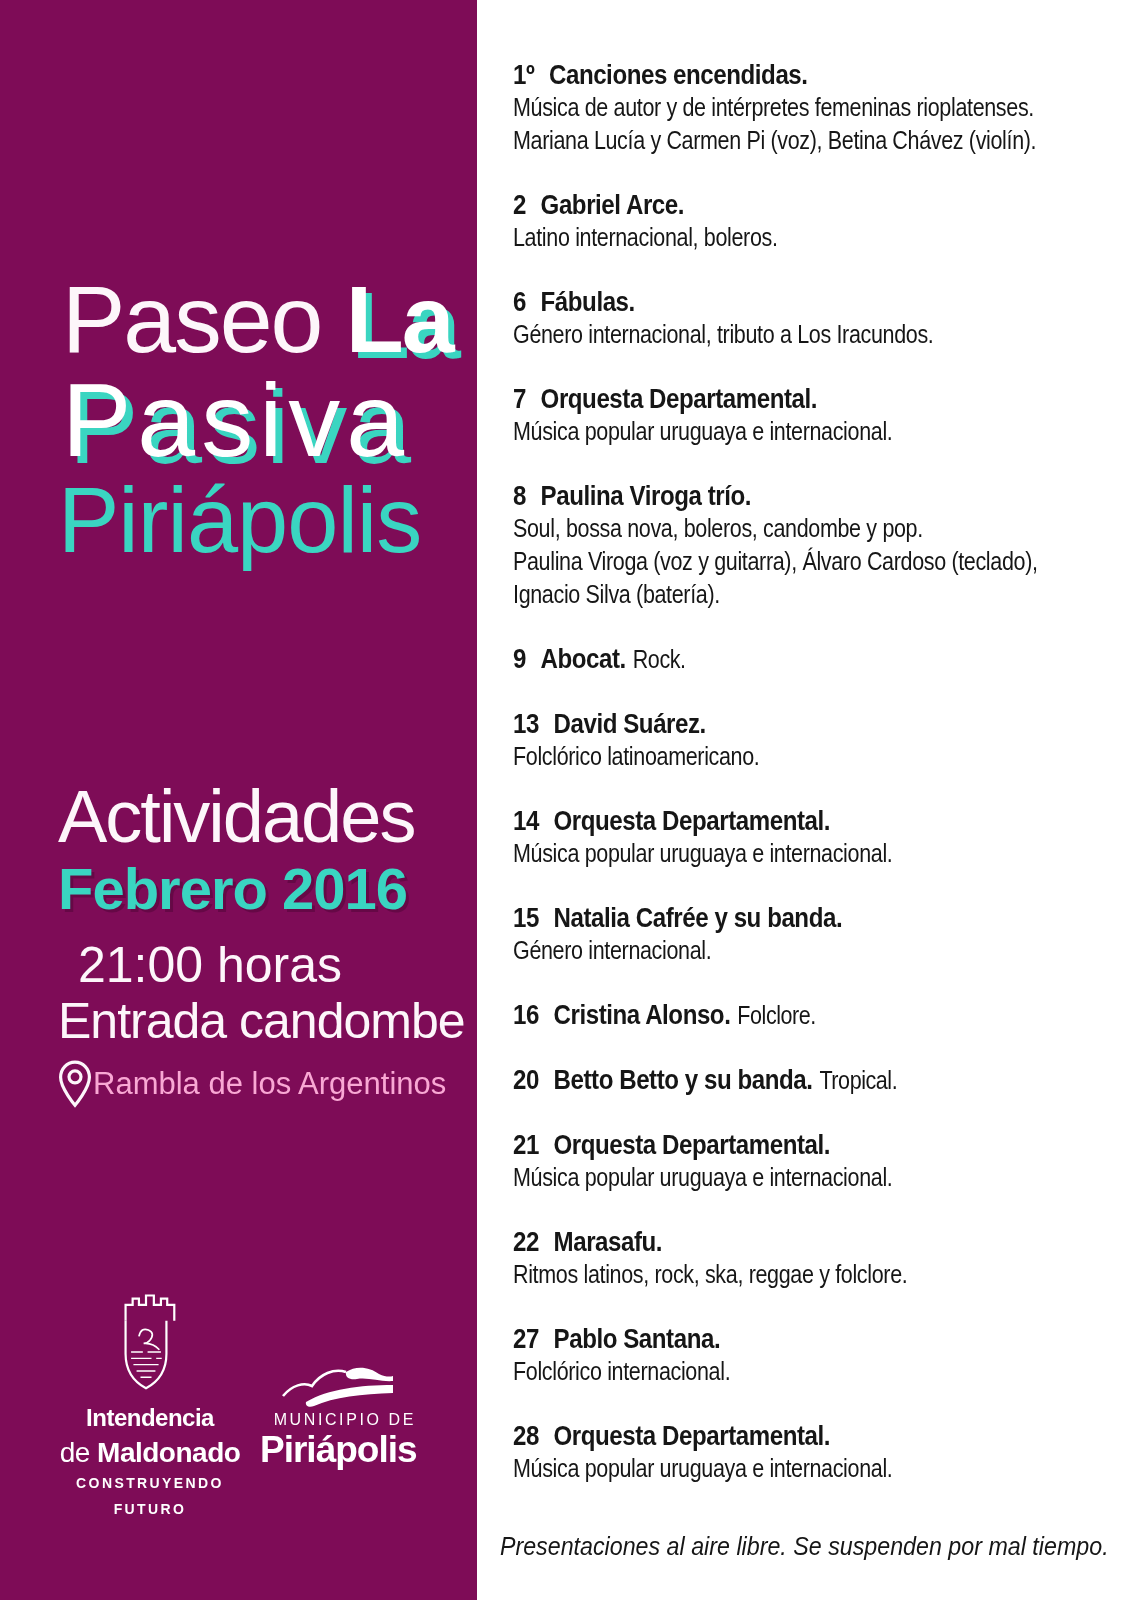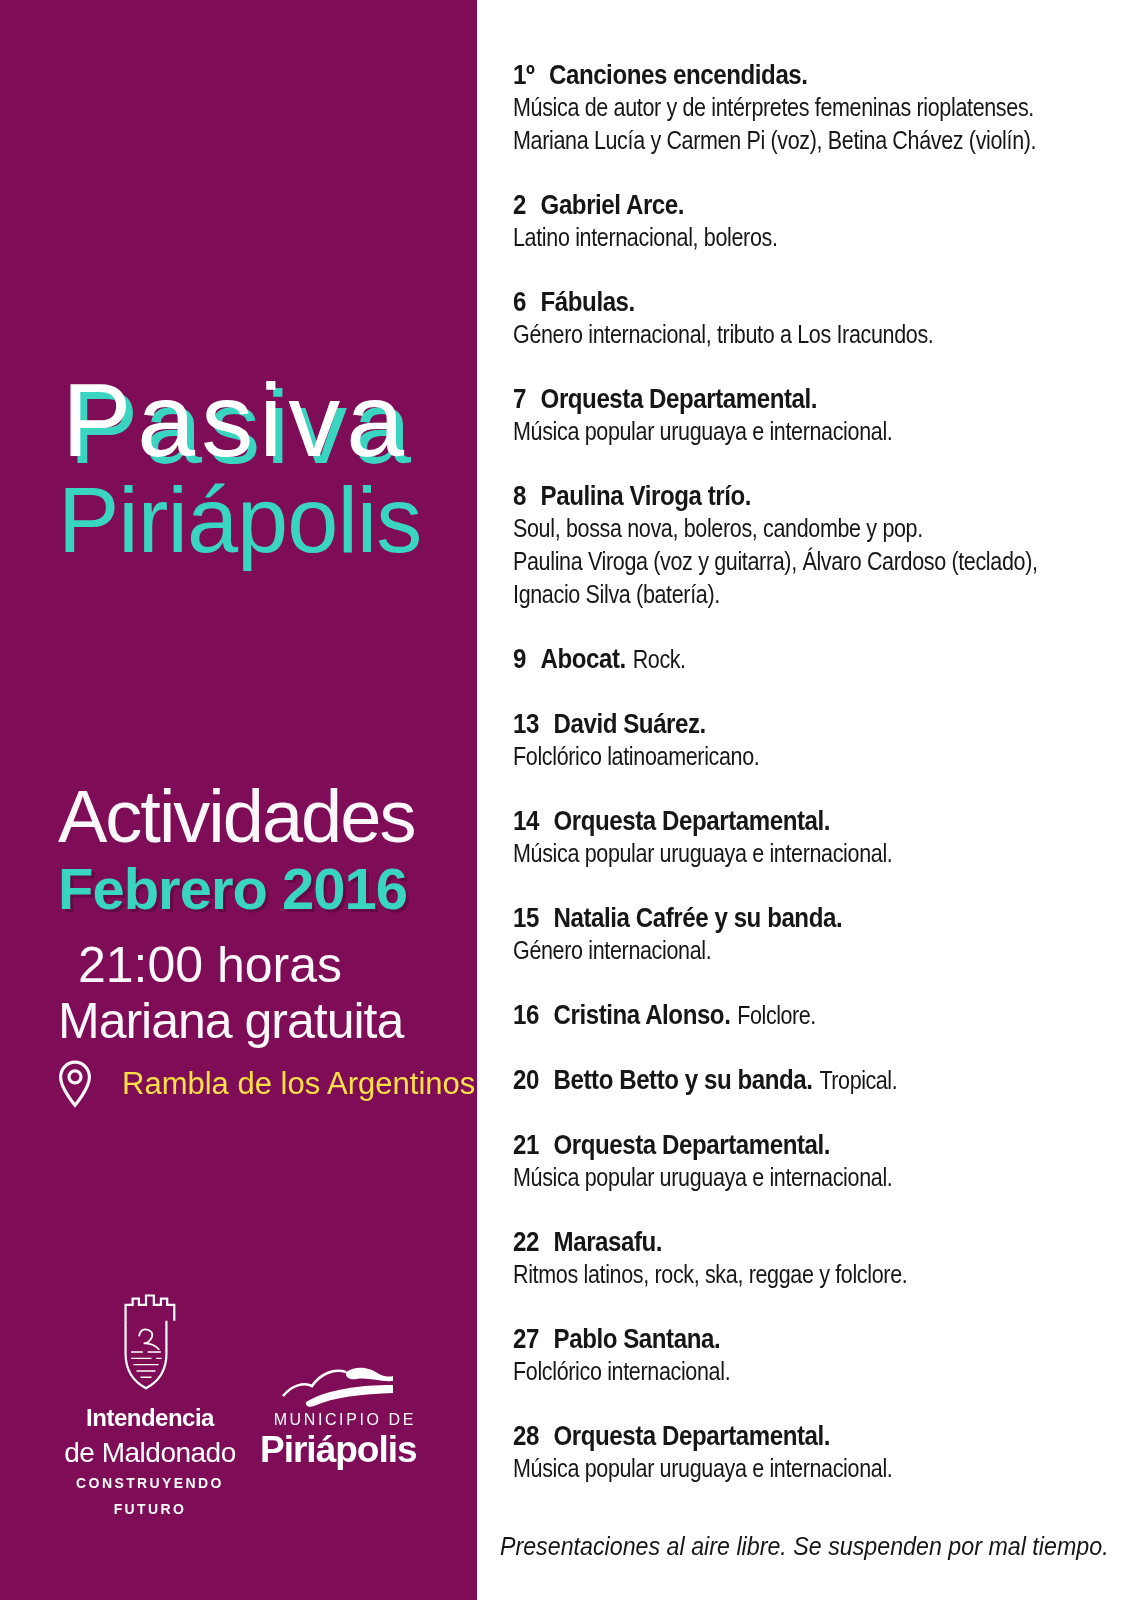--- a/index.html
+++ b/index.html
@@ -17,61 +17,62 @@
   .sidebar{position:absolute;left:0;top:0;width:477px;height:1600px;background:var(--purple);}
   .abs{position:absolute;}
   .title-line1{top:272px;left:62px;font-size:95px;line-height:1;color:#fdf6fa;letter-spacing:-2px;white-space:nowrap;}
   .w-bold-shadow{font-weight:700;color:#ffffff;text-shadow:6px 6px 0 var(--teal);}
   .title-line2{top:368px;left:62px;font-size:104px;line-height:1;font-weight:400;color:#ffffff;letter-spacing:6px;text-shadow:7px 7px 0 var(--teal);white-space:nowrap;}
   .title-line3{top:474px;left:58px;font-size:92px;line-height:1;color:var(--teal);letter-spacing:-1px;white-space:nowrap;}
   .heading{top:780px;left:58px;font-size:74px;line-height:1;color:#fdf6fa;letter-spacing:-2px;white-space:nowrap;text-align:right;}
   .month{top:860px;left:58px;font-size:58px;line-height:1;font-weight:700;color:var(--teal);letter-spacing:-1px;white-space:nowrap;text-shadow:3px 3px 0 rgba(40,0,28,.28);}
   .time{top:940px;left:0;width:420px;text-align:center;font-size:50px;line-height:1;color:#fdf6fa;white-space:nowrap;}
   .admission{top:996px;left:58px;font-size:50px;line-height:1;color:#fdf6fa;letter-spacing:-1px;white-space:nowrap;}
-  .location-row{top:1060px;left:58px;display:flex;align-items:center;gap:30px;color:#fde047;}
+  .location-row{top:1060px;left:58px;display:flex;align-items:center;gap:1px;color:#f9a8d4;}
   .location-row svg{display:block;}
   .location-text{font-size:31px;letter-spacing:0;white-space:nowrap;}
   
   .crest{top:1292px;left:113px;}
   .maldonado-text{top:1400px;left:38px;width:224px;text-align:center;color:#ffffff;}
   .maldo-l1{font-size:24px;font-weight:700;line-height:36px;letter-spacing:-0.5px;}
   .maldo-l2{font-size:28px;line-height:34px;letter-spacing:-0.5px;}
-  .maldo-l2 b{font-weight:400;margin-top:27px;}
+  .maldo-l2 b{font-weight:700;margin-top:27px;}
   .maldo-l3{font-size:14px;font-weight:700;line-height:26px;letter-spacing:2.4px;}
   .piri-logo{top:1364px;left:280px;}
   .piri-over{top:1410px;left:260px;width:156px;text-align:right;font-size:16px;letter-spacing:2.6px;color:#ffffff;line-height:20px;}
   .piri-name{top:1428px;left:260px;width:156px;text-align:center;font-size:37px;font-weight:700;color:#ffffff;letter-spacing:-1px;line-height:44px;}
   
   .events{position:absolute;left:513px;top:58px;width:618px;color:var(--ink);}
   .event{margin-bottom:31px;white-space:nowrap;transform:scaleX(.86);transform-origin:0 0;}
   .ev-title{font-size:28px;font-weight:700;line-height:33px;letter-spacing:-0.5px;}
   .ev-day{margin-right:17px;}
   .ev-genre{font-weight:400;font-size:25px;margin-left:8px;}
   .ev-desc{font-size:25px;line-height:33px;letter-spacing:-0.4px;}
   .footer-note{position:absolute;left:477px;right:0;top:1532px;text-align:center;font-style:italic;font-size:25px;color:var(--ink);white-space:nowrap;transform:scaleX(.93);}
 </style>
 </head>
 <body>
 
 <div class="poster">
 
   <aside class="sidebar">
 
+    <div class="abs title-line1"><span>Paseo</span> <span class="w-bold-shadow">La</span></div>
 
     <div class="abs title-line2">Pasiva</div>
 
     <div class="abs title-line3">Piriápolis</div>
 
     <div class="abs heading">Actividades</div>
 
     <div class="abs month">Febrero 2016</div>
 
     <div class="abs time">21:00 horas</div>
 
-    <div class="abs admission">Mariana gratuita</div>
+    <div class="abs admission">Entrada candombe</div>
 
     <div class="abs location-row">
       <span>
         <svg width="34" height="48" viewBox="0 0 34 48" fill="none" stroke="#fdf6fa" stroke-width="3.2">
           <path d="M17 2.2 C8.8 2.2 2.6 8.8 2.6 17.3 C2.6 28.2 17 45.2 17 45.2 C17 45.2 31.4 28.2 31.4 17.3 C31.4 8.8 25.2 2.2 17 2.2 Z"></path>
           <circle cx="17" cy="16.8" r="6"></circle>
         </svg>
       </span>
       <span class="location-text">Rambla de los Argentinos</span>
     </div>

